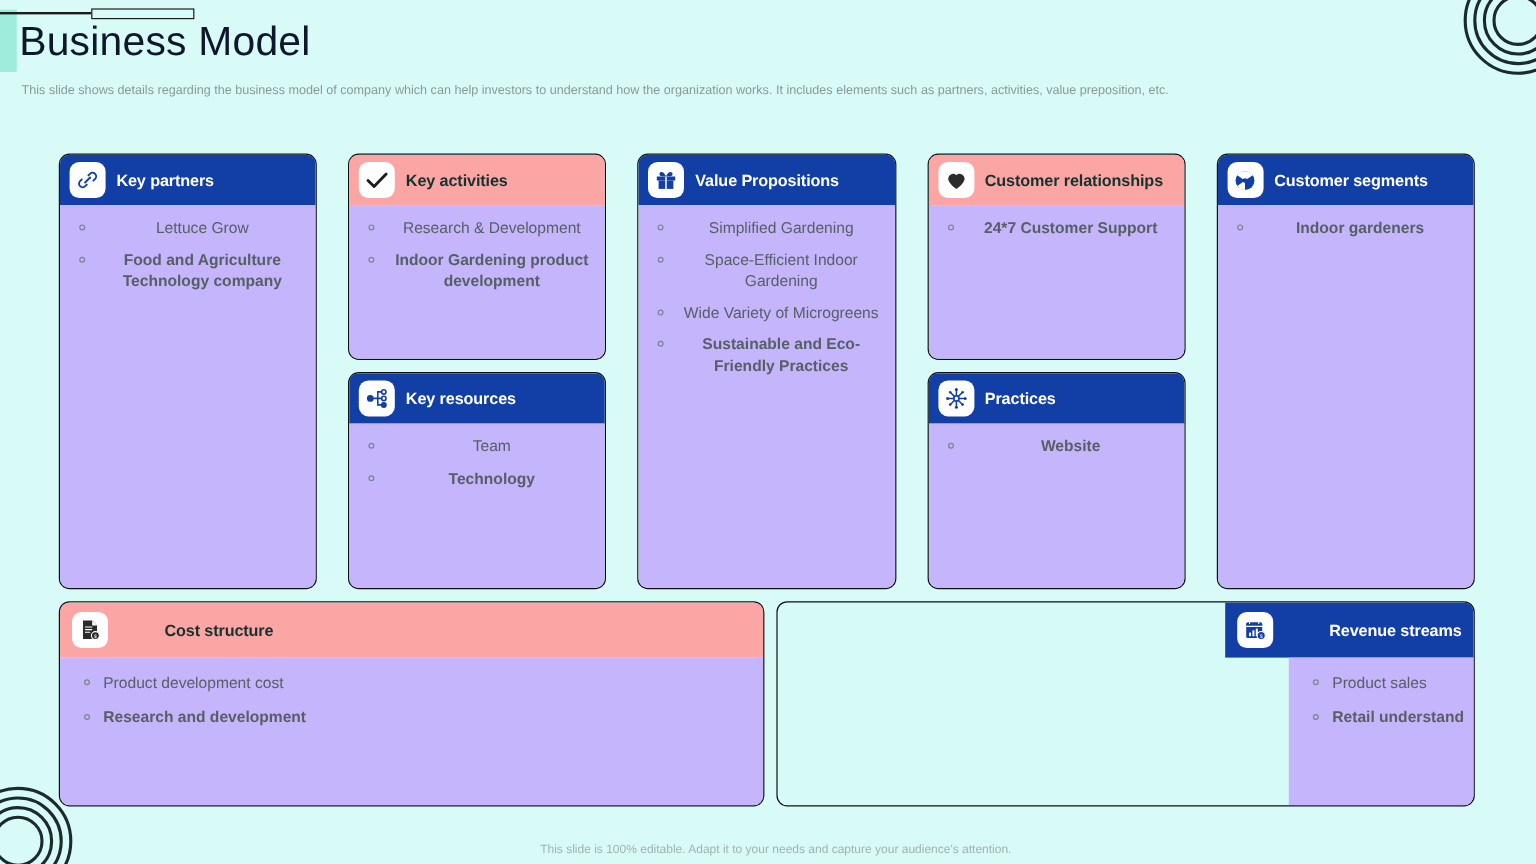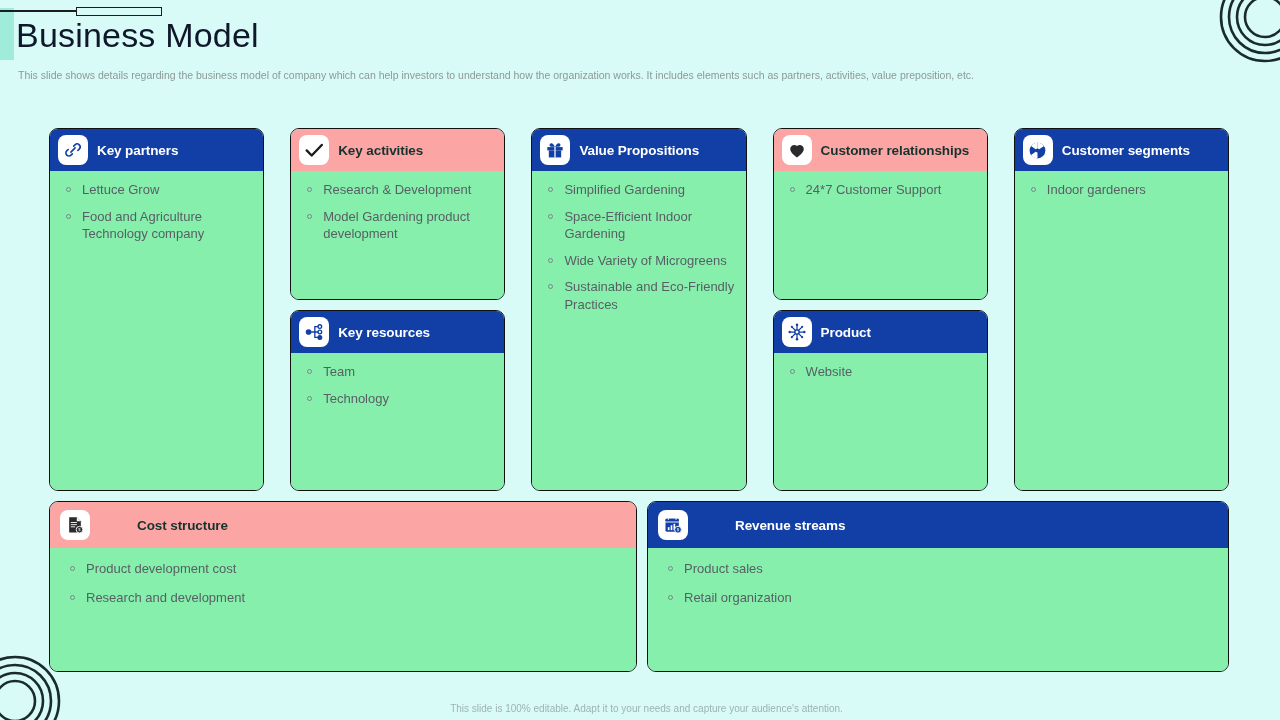--- a/index.html
+++ b/index.html
@@ -74,20 +74,21 @@
 
   
   .canvas {
     position: absolute;
     left: 49px;
     top: 128px;
     width: 1180px;
     height: 363px;
     display: flex;
     gap: 26px;
+    text-align: center;
   }
   .col {
     display: flex;
     flex-direction: column;
     gap: 10px;
   }
   .col-1 { width: 228px; }
   .col-2 { width: 228px; }
   .col-3 { width: 228px; }
   .col-4 { width: 228px; }
@@ -134,38 +135,38 @@
     background: #ffffff;
     display: flex;
     align-items: center;
     justify-content: center;
   }
   .icon-tile svg { display: block; }
 
   .card-body {
     flex: 1 1 auto;
     padding: 10px 8px 10px 10px;
-    background: #86efac;
+    background: #c4b5fd;
   }
   .card.wide .card-body { padding: 12px 8px 10px 14px; }
 
   ul.bullets {
     list-style: none;
     margin: 0;
     padding: 0;
   }
   ul.bullets li {
     position: relative;
     padding-left: 22px;
     margin-bottom: 9px;
     font-size: 13px;
     line-height: 17.5px;
     color: #585f64;
   }
-  ul.bullets li:last-child { margin-bottom: 0; }
+  ul.bullets li:last-child { margin-bottom: 0; font-weight: bold; }
   ul.bullets li::before {
     content: "";
     position: absolute;
     left: 6px;
     top: 6px;
     width: 5px;
     height: 5px;
     border: 1.2px solid #7b868c;
     border-radius: 50%;
     box-sizing: border-box;
@@ -176,21 +177,21 @@
     position: absolute;
     left: 49px;
     top: 501px;
     width: 1180px;
     height: 169px;
     display: flex;
     gap: 10px;
   }
   .bottom-row .card { height: 100%; }
   .card-cost { width: 586px; }
-  .card-revenue { flex: 1 1 auto; }
+  .card-revenue { flex: 1 1 auto; align-items: flex-end; }
   .bottom-row .card-head { height: 32px; padding: 7px 10px; gap: 47px; }
   .bottom-row ul.bullets li { margin-bottom: 11px; }
 
   
   .footer-note {
     position: absolute;
     left: 0;
     right: 0;
     top: 703px;
     text-align: center;
@@ -252,21 +253,21 @@
         <span class="icon-tile">
           <svg width="22" height="22" viewBox="0 0 24 24" fill="none" stroke="#1c1c1c" stroke-width="2.6" stroke-linecap="round" stroke-linejoin="round">
             <path d="M4 12.5 9.5 18 20.5 6.5"></path>
           </svg>
         </span>
         <span class="head-title">Key activities</span>
       </div>
       <div class="card-body">
         <ul class="bullets">
           <li>Research &amp; Development</li>
-          <li>Model Gardening product development</li>
+          <li>Indoor Gardening product development</li>
         </ul>
       </div>
     </div>
 
     <div class="card grow">
       <div class="card-head head-blue">
         <span class="icon-tile">
           <svg width="20" height="20" viewBox="0 0 24 24" fill="none" stroke="#123fa6" stroke-width="1.6">
             <circle cx="5.5" cy="12" r="3.4" fill="#123fa6" stroke="none"></circle>
             <circle cx="19" cy="5.5" r="2.2"></circle>
@@ -346,21 +347,21 @@
             <circle cx="12" cy="3.2" r="1.5" stroke="none"></circle>
             <circle cx="12" cy="20.8" r="1.5" stroke="none"></circle>
             <circle cx="3.2" cy="12" r="1.5" stroke="none"></circle>
             <circle cx="20.8" cy="12" r="1.5" stroke="none"></circle>
             <circle cx="5.8" cy="5.8" r="1.3" stroke="none"></circle>
             <circle cx="18.2" cy="18.2" r="1.3" stroke="none"></circle>
             <circle cx="18.2" cy="5.8" r="1.3" stroke="none"></circle>
             <circle cx="5.8" cy="18.2" r="1.3" stroke="none"></circle>
           </svg>
         </span>
-        <span class="head-title">Product</span>
+        <span class="head-title">Practices</span>
       </div>
       <div class="card-body">
         <ul class="bullets">
           <li>Website</li>
         </ul>
       </div>
     </div>
   </div>
 
   <div class="col col-5">
@@ -432,20 +433,20 @@
           </g>
           <circle cx="18" cy="17.6" r="4.1" fill="#123fa6" stroke="#ffffff" stroke-width="1.1"></circle>
           <text x="18" y="19.6" font-size="5.2" fill="#ffffff" text-anchor="middle" font-family="sans-serif">$</text>
         </svg>
       </span>
       <span class="head-title">Revenue streams</span>
     </div>
     <div class="card-body">
       <ul class="bullets">
         <li>Product sales</li>
-        <li>Retail organization</li>
+        <li>Retail understand</li>
       </ul>
     </div>
   </div>
 
 </div>
 
 <div class="footer-note">This slide is 100% editable. Adapt it to your needs and capture your audience's attention.</div>
 
 </body></html>

